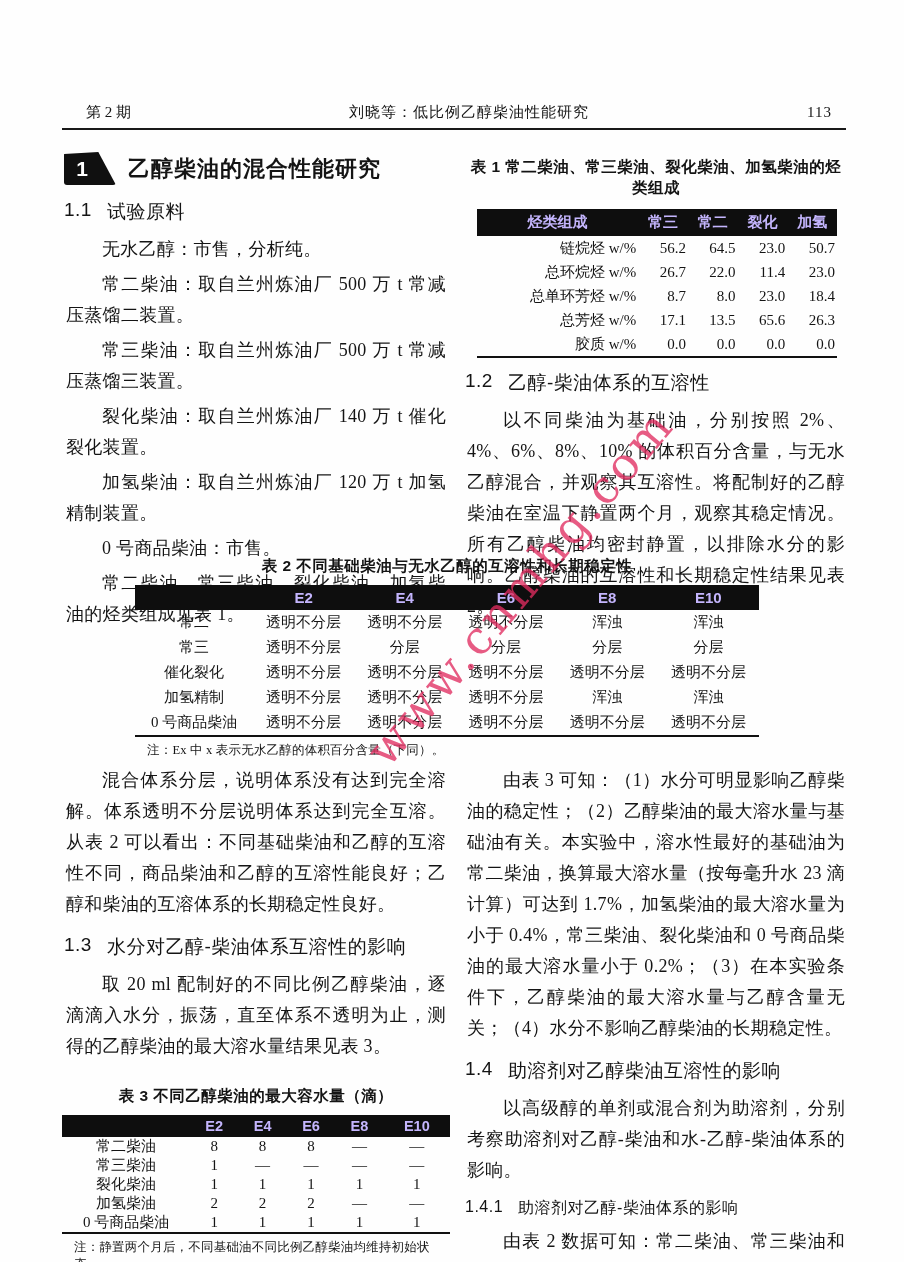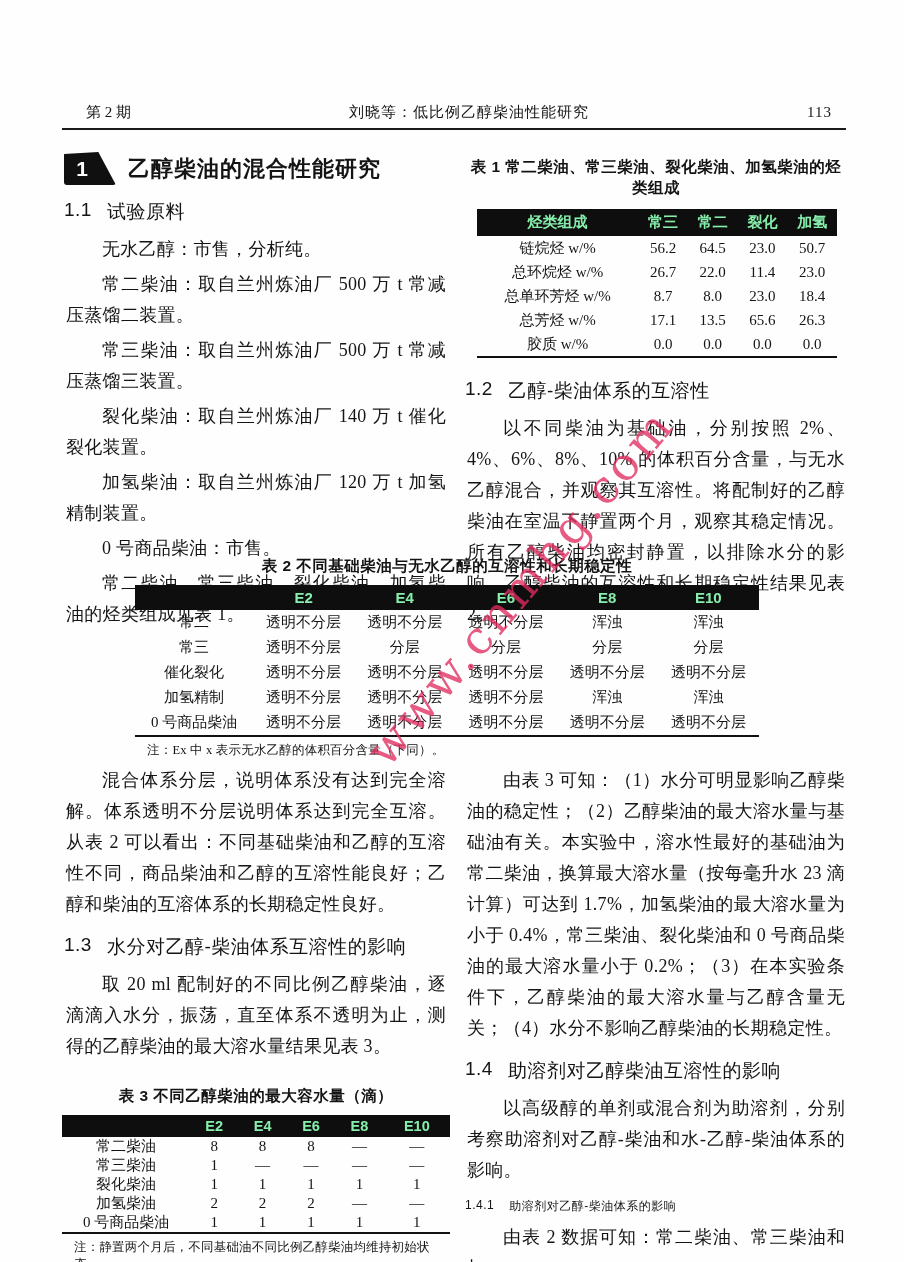--- a/index.html
+++ b/index.html
@@ -23,32 +23,32 @@
   .sec1{display:flex;align-items:center;gap:12px;margin:6px 0 14px 2px;}
   .sec1-badge{position:relative;width:52px;height:33px;background:#101010;
         clip-path:polygon(0 6%,66% 0,100% 100%,0 100%);border-radius:3px;flex:0 0 auto;}
   .sec1-badge span{position:absolute;left:0;top:0;width:36px;height:33px;display:flex;align-items:center;
         justify-content:center;color:#fff;font-family:"Liberation Sans","DejaVu Sans",sans-serif;
         font-weight:bold;font-size:21px;}
   .sec1-title{font-family:"Liberation Sans","DejaVu Sans",sans-serif;font-weight:bold;font-size:22px;letter-spacing:1px;}
   
   .h-sub{display:flex;gap:15px;font-family:"Liberation Sans","DejaVu Sans",sans-serif;
         font-weight:normal;font-size:19px;margin:14px 0 9px 2px;letter-spacing:.5px;}
-  .h-sub.small{font-size:12px;margin:12px 0 7px 2px;}
+  .h-sub.small{font-size:16px;margin:12px 0 7px 2px;}
   
   .body-p{margin:4px;font-size:18px;line-height:31px;text-indent:2em;text-align:justify;
         letter-spacing:.3px;text-justify:inter-ideograph;}
   
   .tbl-title{font-family:"Liberation Sans","DejaVu Sans",sans-serif;font-weight:bold;
         font-size:15.5px;text-align:center;margin:0 0 8px 0;letter-spacing:.5px;}
   table{border-collapse:collapse;width:100%;border-bottom:2.5px solid #111;}
-  thead th{background:#0e0e0e;color:#86efac;font-family:"Liberation Sans","DejaVu Sans",sans-serif;
+  thead th{background:#0e0e0e;color:#c4b5fd;font-family:"Liberation Sans","DejaVu Sans",sans-serif;
         font-weight:bold;font-size:15px;padding:4px 2px;text-align:center;}
   tbody td{text-align:center;font-size:15px;padding:3px 2px;}
-  .t1 tbody td{padding:2.5px 2px;}
+  .t1 tbody td{padding:2.5px 2px;text-align:right;}
   .t3 thead th{font-size:14.5px;padding:3px 2px;}
   .t3 tbody td{padding:0 2px;}
   .tbl-note{font-size:12.5px;margin:5px 0 0 12px;letter-spacing:.2px;}
   .t1-wrap{margin:10px 12px 0 14px;}
   
   .watermark{position:absolute;left:238px;top:560px;width:564px;text-align:center;
         transform:rotate(-50deg);font-family:"DejaVu Serif","Liberation Serif",serif;
         font-size:46px;letter-spacing:4px;white-space:nowrap;color:rgba(224,44,95,.78);
         pointer-events:none;z-index:5;}
 </style>
@@ -131,21 +131,21 @@
           <tr>
             <td>胶质 w/%</td>
             <td>0.0</td>
             <td>0.0</td>
             <td>0.0</td>
             <td>0.0</td>
           </tr>
         </tbody>
       </table>
     </div>
-    <div class="h-sub" style="margin-top:20px;">
+    <div class="h-sub" style="margin-top:12px;">
       <span>1.2</span>
       <span>乙醇-柴油体系的互溶性</span>
     </div>
     <p class="body-p">以不同柴油为基础油，分别按照 2%、4%、6%、8%、10% 的体积百分含量，与无水乙醇混合，并观察其互溶性。将配制好的乙醇柴油在室温下静置两个月，观察其稳定情况。所有乙醇柴油均密封静置，以排除水分的影响。乙醇柴油的互溶性和长期稳定性结果见表 2。</p>
   </div>
 
   <div class="blk table2-wrap">
     <div class="tbl-title">表 2 不同基础柴油与无水乙醇的互溶性和长期稳定性</div>
     <table class="t2">
       <colgroup>

